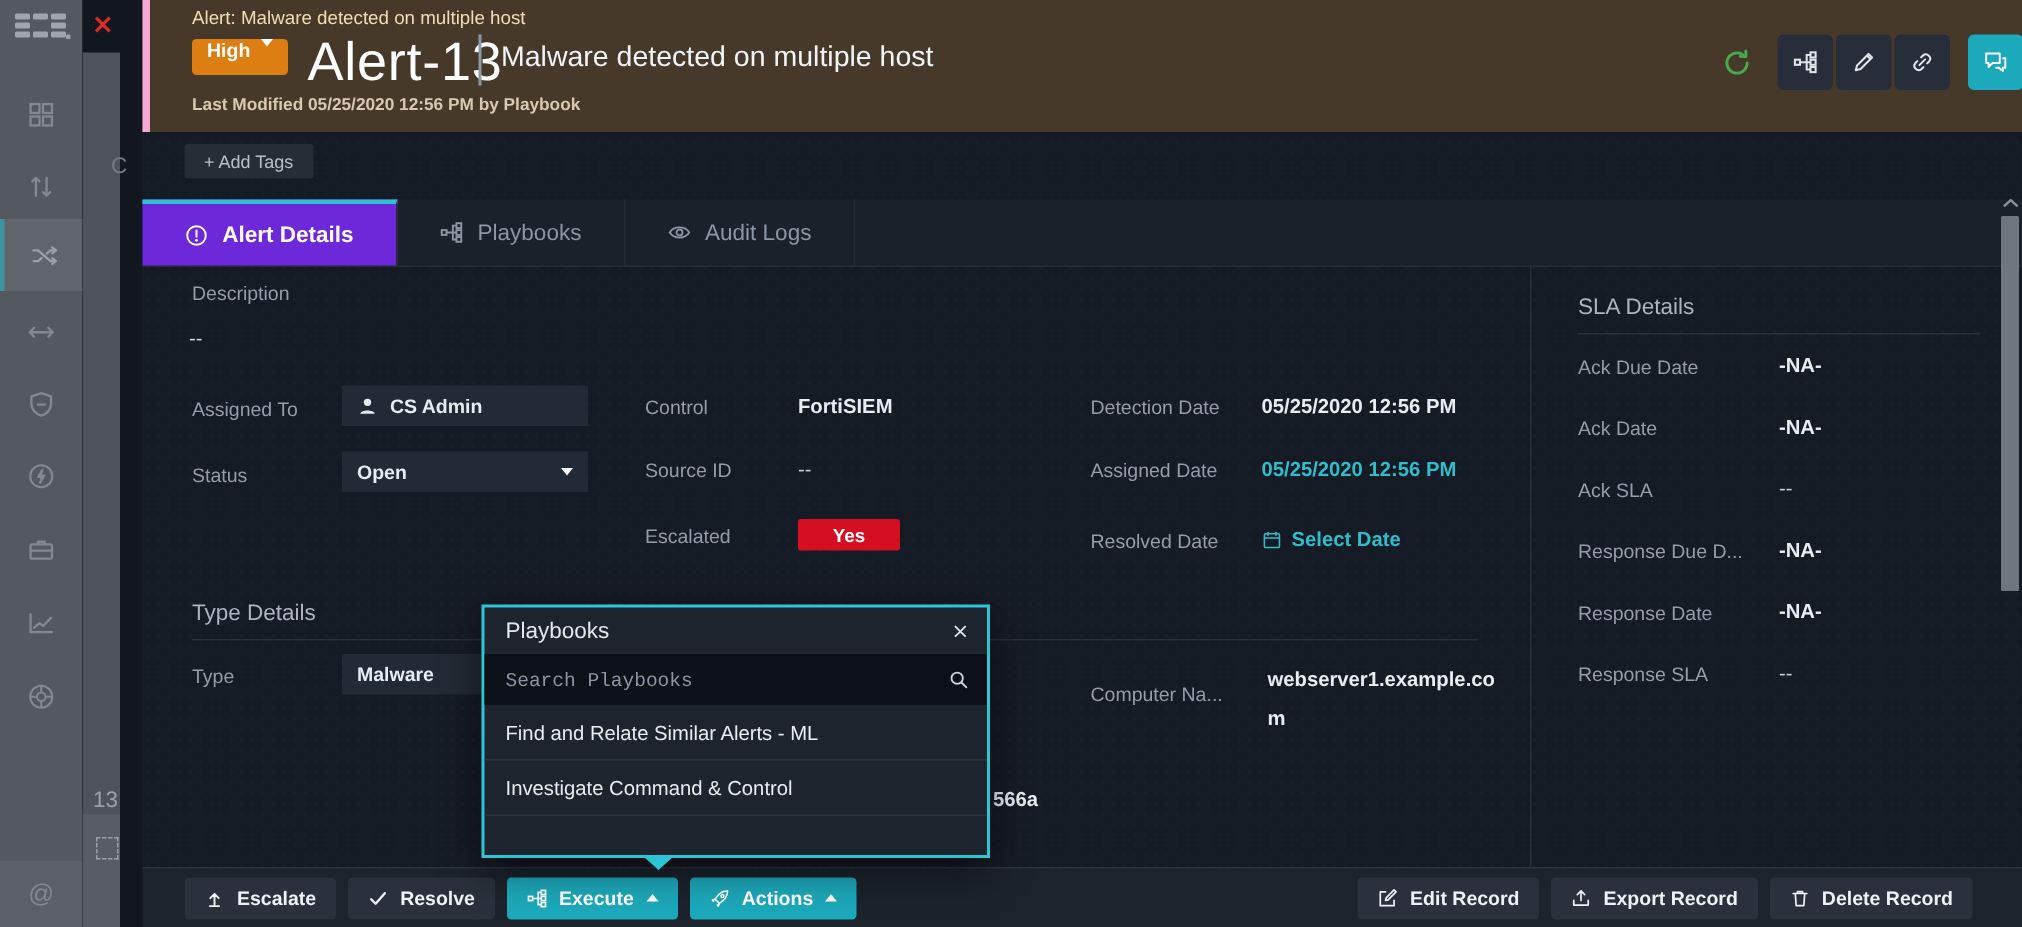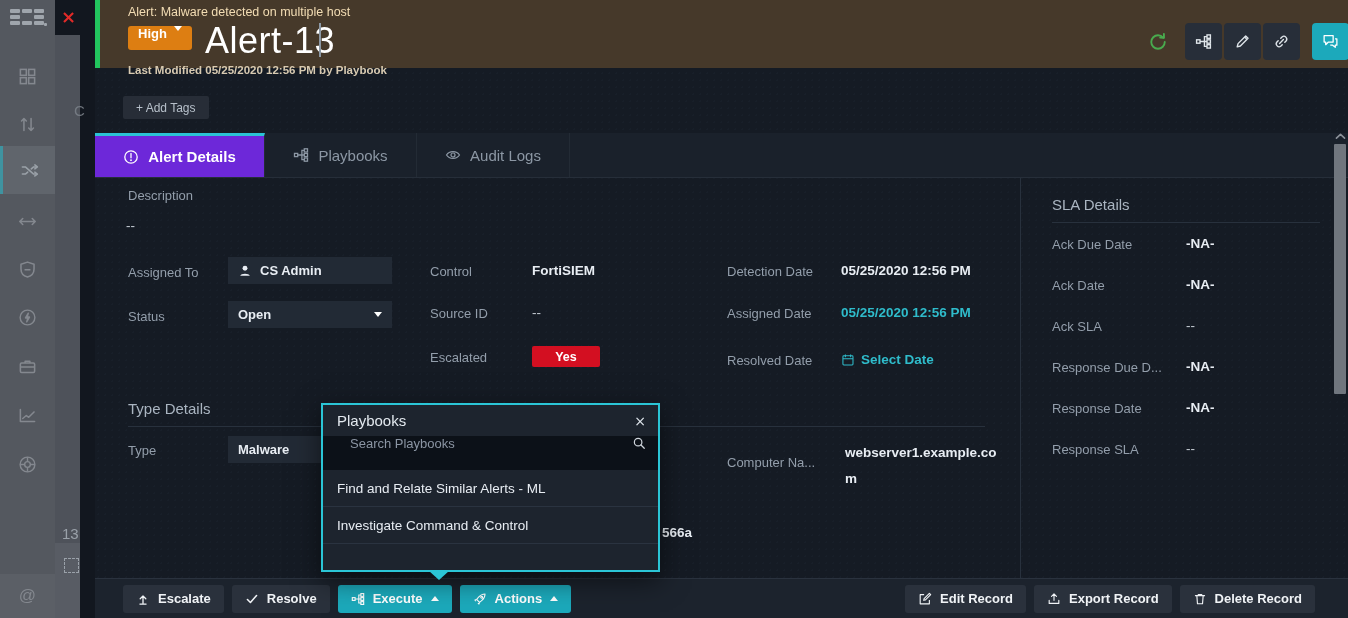--- a/index.html
+++ b/index.html
@@ -22,21 +22,21 @@
   .strip-gray-lighter { position:absolute; left:0; top:508px; width:25px; height:75px; background:#585c64; }
   .faint-c { position:absolute; left:19px; top:102px; color:#747a82; font-size:15px; }
   .faint-13 { position:absolute; left:7px; top:525px; color:#9aa1a9; font-size:15px; }
   .faint-checkbox { position:absolute; left:9px; top:558px; width:15px; height:15px; border:1px dashed #9aa1a9; display:block; }
 
   
   .modal { position:absolute; left:95px; top:0; width:1253px; height:618px; background:#151b24; z-index:3; }
   .modal::before { content:""; position:absolute; inset:0; background-image:radial-gradient(#1c232f 1px, transparent 1px); background-size:7px 7px; opacity:.45; pointer-events:none; }
 
   
-  .alert-header { position:absolute; left:0; top:0; width:100%; height:68px; background:#46392a; border-left:5px solid #22c55e; }
+  .alert-header { position:absolute; left:0; top:0; width:100%; height:88px; background:#46392a; border-left:5px solid #f9a8d4; }
   .crumb { position:absolute; left:28px; top:5px; font-size:12.5px; color:#f3ddb4; }
   .sev-badge { position:absolute; left:28px; top:26px; height:24px; background:#dd7e12; border:none; border-radius:3px; color:#fff; font-size:13px; font-weight:bold; padding:0 10px; display:flex; align-items:flex-start; gap:7px; cursor:pointer; }
   .caret-dn { width:0; height:0; border-left:4.5px solid transparent; border-right:4.5px solid transparent; border-top:5px solid #fff; }
   .caret-up { width:0; height:0; border-left:4.5px solid transparent; border-right:4.5px solid transparent; border-bottom:5px solid #fff; }
   .alert-id { position:absolute; left:105px; top:20px; font-size:36px; color:#ffffff; letter-spacing:.5px; }
   .title-sep { position:absolute; left:219px; top:23px; width:2px; height:34px; background:#8d99a5; }
   .alert-title { position:absolute; left:234px; top:28px; font-size:19px; color:#f2f5f8; }
   .last-mod { position:absolute; left:28px; top:64px; font-size:11.5px; font-weight:bold; color:#d8cab1; }
   .hdr-refresh { position:absolute; left:1048px; top:32px; width:20px; height:20px; color:#49ab4e; cursor:pointer; }
   .hdr-btn { position:absolute; top:23px; width:37px; height:37px; background:#272e39; border:none; border-radius:4px; color:#dfe5ea; display:flex; align-items:center; justify-content:center; cursor:pointer; }
@@ -76,21 +76,21 @@
 
   
   .sb-chevron { position:absolute; left:1239px; top:129px; width:13px; height:12px; color:#8b9199; }
   .sb-thumb { position:absolute; left:1239px; top:144px; width:12px; height:250px; background:#70767e; border-radius:1px; cursor:pointer; }
 
   
   .popup { position:absolute; left:226px; top:403px; width:339px; height:169px; background:#1d242e; border:2px solid #2bc5d6; box-shadow:0 8px 26px rgba(0,0,0,.55); z-index:6; }
   .popup-head { height:31px; display:flex; align-items:center; padding:0 12px 0 14px; }
   .popup-title { font-size:15px; color:#e3e9ef; flex:1; }
   .popup-close { background:none; border:none; color:#dfe5ec; font-size:14px; cursor:pointer; font-family:"DejaVu Sans",sans-serif; }
-  .popup-search { height:34px; background:#0c1118; display:flex; align-items:flex-start; padding:0 12px 0 27px; }
+  .popup-search { height:34px; background:#0c1118; display:flex; align-items:center; padding:0 12px 0 14px;font-family:Liberation Mono, monospace; }
   .popup-search input { flex:1; background:transparent; border:none; outline:none; color:#cdd4dc; font-size:13px; font-family:inherit; }
   .popup-search input::placeholder { color:#8b95a3; }
   .popup-search svg { width:14px; height:14px; color:#cfd5dc; }
   .popup-item { height:37px; display:flex; align-items:center; padding-left:14px; font-size:13.5px; color:#e8edf3; border-bottom:1px solid #2a3340; cursor:pointer; }
   .popup-caret { position:absolute; left:334px; top:571px; width:0; height:0; border-left:10px solid transparent; border-right:10px solid transparent; border-top:9px solid #2bc5d6; z-index:6; }
 
   
   .footer { position:absolute; left:0; bottom:0; width:100%; height:40px; background:#1c232d; border-top:1px solid #2a323e; display:flex; align-items:center; padding:0 33px 0 28px; gap:8px; }
   .btn { height:28px; border:none; border-radius:3px; font-size:13px; font-weight:bold; font-family:inherit; display:flex; align-items:center; gap:8px; padding:0 13px; cursor:pointer; }
   .btn svg { width:14px; height:14px; }
@@ -195,20 +195,21 @@
   <main class="modal">
 
     <header class="alert-header">
       <div class="crumb">Alert: Malware detected on multiple host</div>
       <button class="sev-badge">
         <span>High</span>
         <span class="caret-dn"></span>
       </button>
       <div class="alert-id">Alert-13</div>
       <div class="title-sep"></div>
+      <div class="alert-title">Malware detected on multiple host</div>
       <div class="last-mod">Last Modified 05/25/2020 12:56 PM by Playbook</div>
 
       <span class="hdr-refresh">
         <svg viewBox="0 0 16 16" fill="none" stroke="currentColor" stroke-width="1.5" stroke-linecap="round">
             <path d="M13.4 8A5.4 5.4 0 118 2.6c1.7 0 3.2.8 4.2 2"></path>
             <path d="M12.7 1.5l.1 3.1-3.1-.1" stroke-linejoin="round"></path>
           </svg>
       </span>
       <button class="hdr-btn" style="left:1085px">
         <svg viewBox="0 0 16 16" fill="none" stroke="currentColor" stroke-width="1.3">

